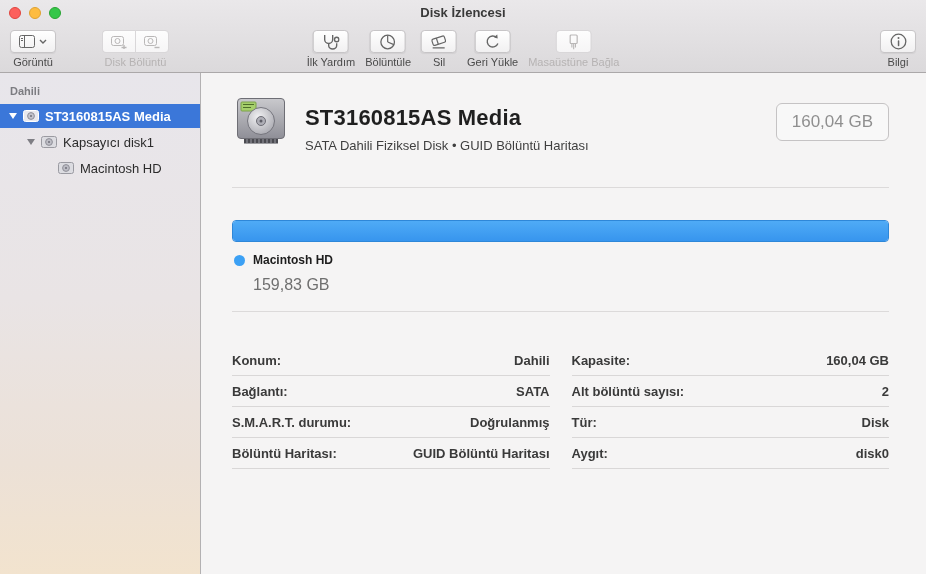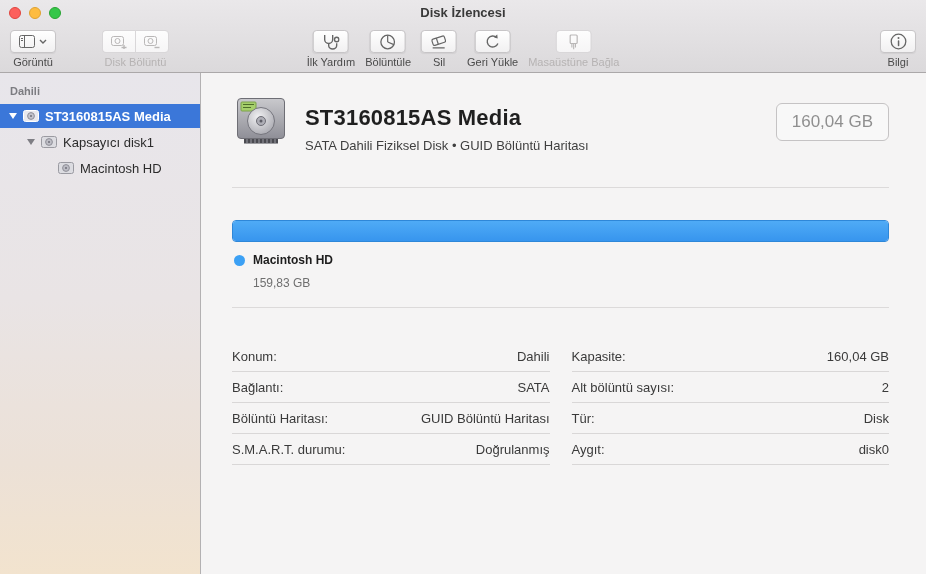--- a/index.html
+++ b/index.html
@@ -82,28 +82,28 @@
   .div1{ margin-top:34px; }
   .usage-bar{
     margin-top:32px; height:22px; border-radius:4px; overflow:hidden;
     border:1px solid #2e87d8;
     background:#e8e8e8;
   }
   .usage-fill{ height:100%; width:100%; background:linear-gradient(#4fabf6,#3795ee); }
   .legend{ margin-top:11px; display:flex; align-items:flex-start; }
   .legend-dot{ width:11px; height:11px; border-radius:50%; background:#3ba0f4; margin:2px 8px 0 2px; flex:none; }
   .legend-name{ font-size:12px; font-weight:bold; color:#1d1d1d; }
-  .legend-size{ font-size:12px; color:#6f6f6f; margin-top:9px; }
+  .legend-size{ font-size:16px; color:#6f6f6f; margin-top:9px; }
   .div2{ margin-top:17px; }
   .details{ display:flex; gap:22px; margin-top:33px; }
   .dcol{ flex:1; }
   .drow{
     display:flex; justify-content:space-between; align-items:center;
     height:31px; border-bottom:1px solid #d9d7d7;
-    font-size:13px; color:#3a3a3a;
+    font-size:13px; color:#3a3a3a;font-weight:bold;
   }
   .dkey{ white-space:nowrap; }
   .dval{ white-space:nowrap; text-align:right; }
 
   .ico{ display:block; }
 </style>
 </head>
 <body>
 
 <div class="window">
@@ -333,26 +333,26 @@
         <div class="dcol">
           <div class="drow">
             <span class="dkey">Konum:</span>
             <span class="dval">Dahili</span>
           </div>
           <div class="drow">
             <span class="dkey">Bağlantı:</span>
             <span class="dval">SATA</span>
           </div>
           <div class="drow">
+            <span class="dkey">S.M.A.R.T. durumu:</span>
+            <span class="dval">Doğrulanmış</span>
+          </div>
+          <div class="drow">
             <span class="dkey">Bölüntü Haritası:</span>
             <span class="dval">GUID Bölüntü Haritası</span>
-          </div>
-          <div class="drow">
-            <span class="dkey">S.M.A.R.T. durumu:</span>
-            <span class="dval">Doğrulanmış</span>
           </div>
         </div>
         <div class="dcol">
           <div class="drow">
             <span class="dkey">Kapasite:</span>
             <span class="dval">160,04 GB</span>
           </div>
           <div class="drow">
             <span class="dkey">Alt bölüntü sayısı:</span>
             <span class="dval">2</span>

